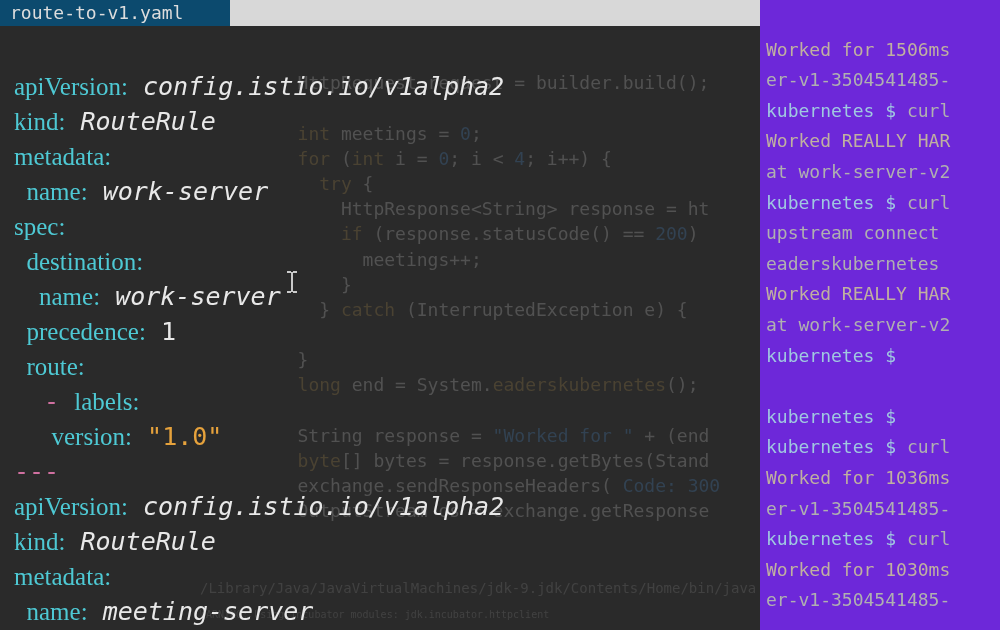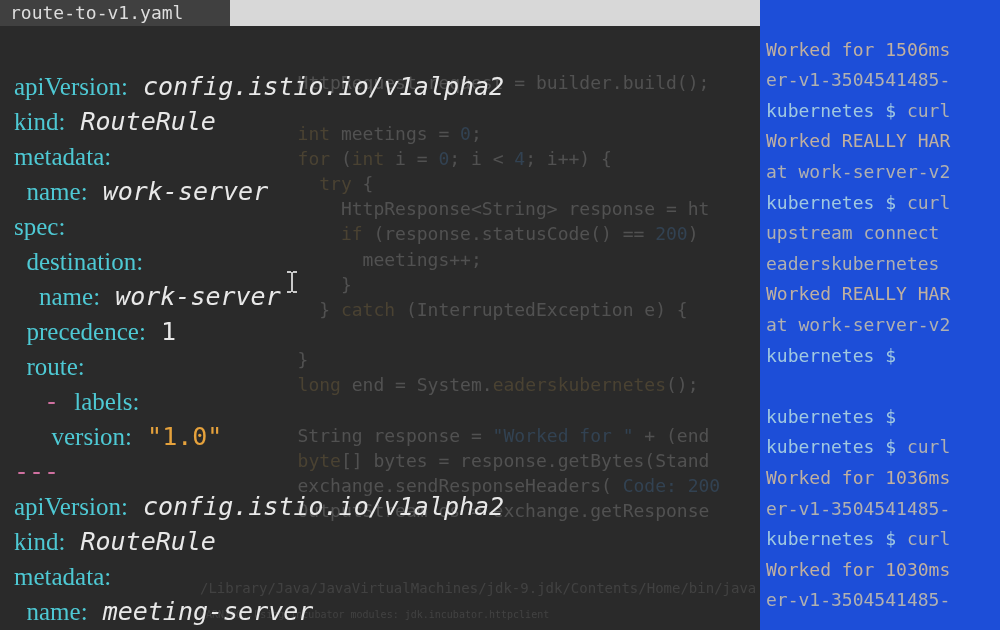--- a/index.html
+++ b/index.html
@@ -24,21 +24,21 @@
       filter: blur(0.3px);
       opacity: 0.5;
     }
     .bg-layer .kw { color: #7a6a4a; }
     .bg-layer .num { color: #4a6a8a; }
     .tab-bar {
       position: absolute;
       top: 0; left: 0;
       height: 26px;
       width: 248px;
-      background: #404040;
+      background: #0c4a6e;
       color: #ddd;
       font-size: 18px;
       padding: 2px 10px;
       z-index: 20;
     }
     .tab-bar-rest {
       position: absolute;
       top: 0; left: 230px; right: 240px;
       height: 26px;
       background: #d8d8d8;
@@ -59,21 +59,21 @@
     .yaml-layer .val { color: #e8e8e8; font-style: italic; }
     .yaml-layer .str { color: #e6a23c; }
     .yaml-layer .dash { color: #d070a0; }
     .yaml-layer .num { color: #e8e8e8; }
     .yaml-layer .docsep { color: #d070a0; }
     .term-layer {
       position: absolute;
       top: 0; right: 0;
       width: 240px;
       height: 630px;
-      background: #1d4ed8;
+      background: #6d28d9;
       color: #b0b0b0;
       font-size: 18px;
       line-height: 1.7;
       padding: 4px 6px;
       z-index: 25;
       white-space: pre;
       overflow: hidden;
     }
     .term-layer .prompt { color: #a0c8e0; }
     .term-layer .worked { color: #c0b0a0; }
@@ -98,21 +98,21 @@
              <span class="kw">if</span> (response.statusCode() == <span class="num">200</span>)
                meetings++;
              }
            } <span class="kw">catch</span> (InterruptedException e) {
 
          }
          <span class="kw">long</span> end = System.<span class="kw">eaderskubernetes</span>();
 
          String response = <span class="num">"Worked for "</span> + (end
          <span class="kw">byte</span>[] bytes = response.getBytes(Stand
-         exchange.sendResponseHeaders( <span class="num">Code: 200</span>
+         exchange.sendResponseHeaders( <span class="num">Code: 300</span>
          OutputStream os = exchange.getResponse
 
 
 <span style="font-size:14px;opacity:0.6">/Library/Java/JavaVirtualMachines/jdk-9.jdk/Contents/Home/bin/java "-javaagent</span>
 <span style="font-size:10px;opacity:0.6">WARNING: Using incubator modules: jdk.incubator.httpclient</span></span>
 </div>
 
 <div class="tab-bar">
   <span>route-to-v1.yaml</span>
 </div>

